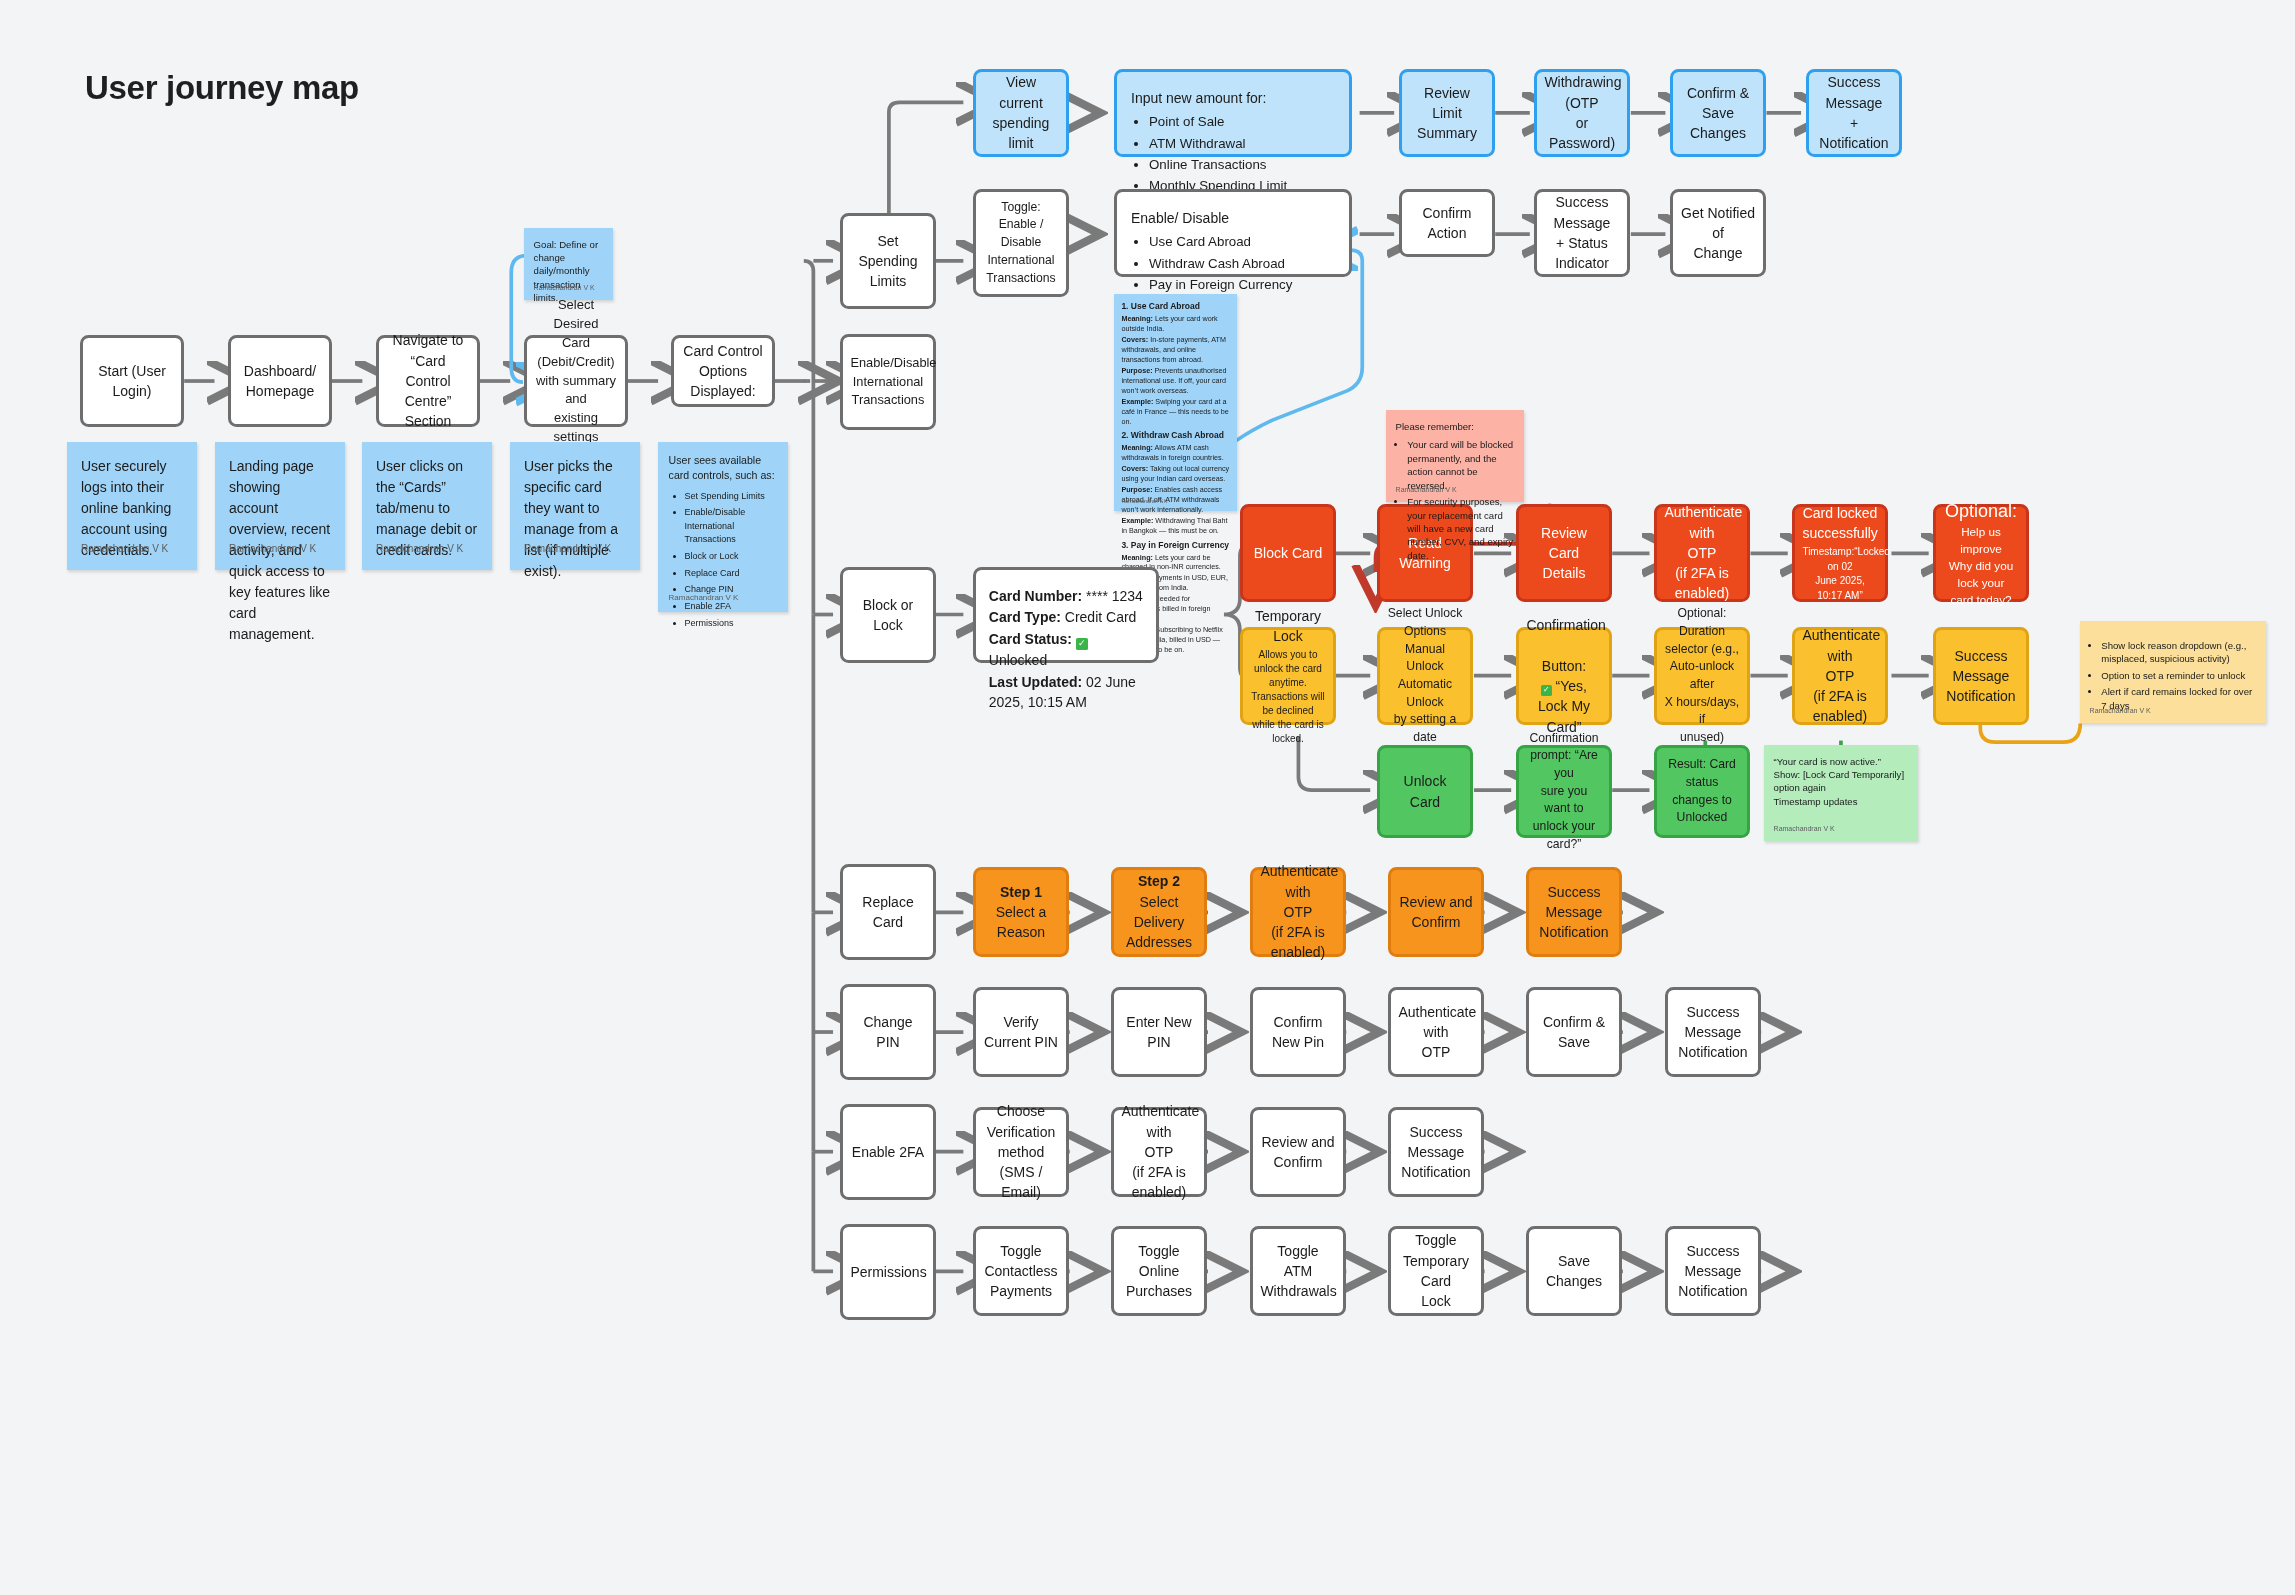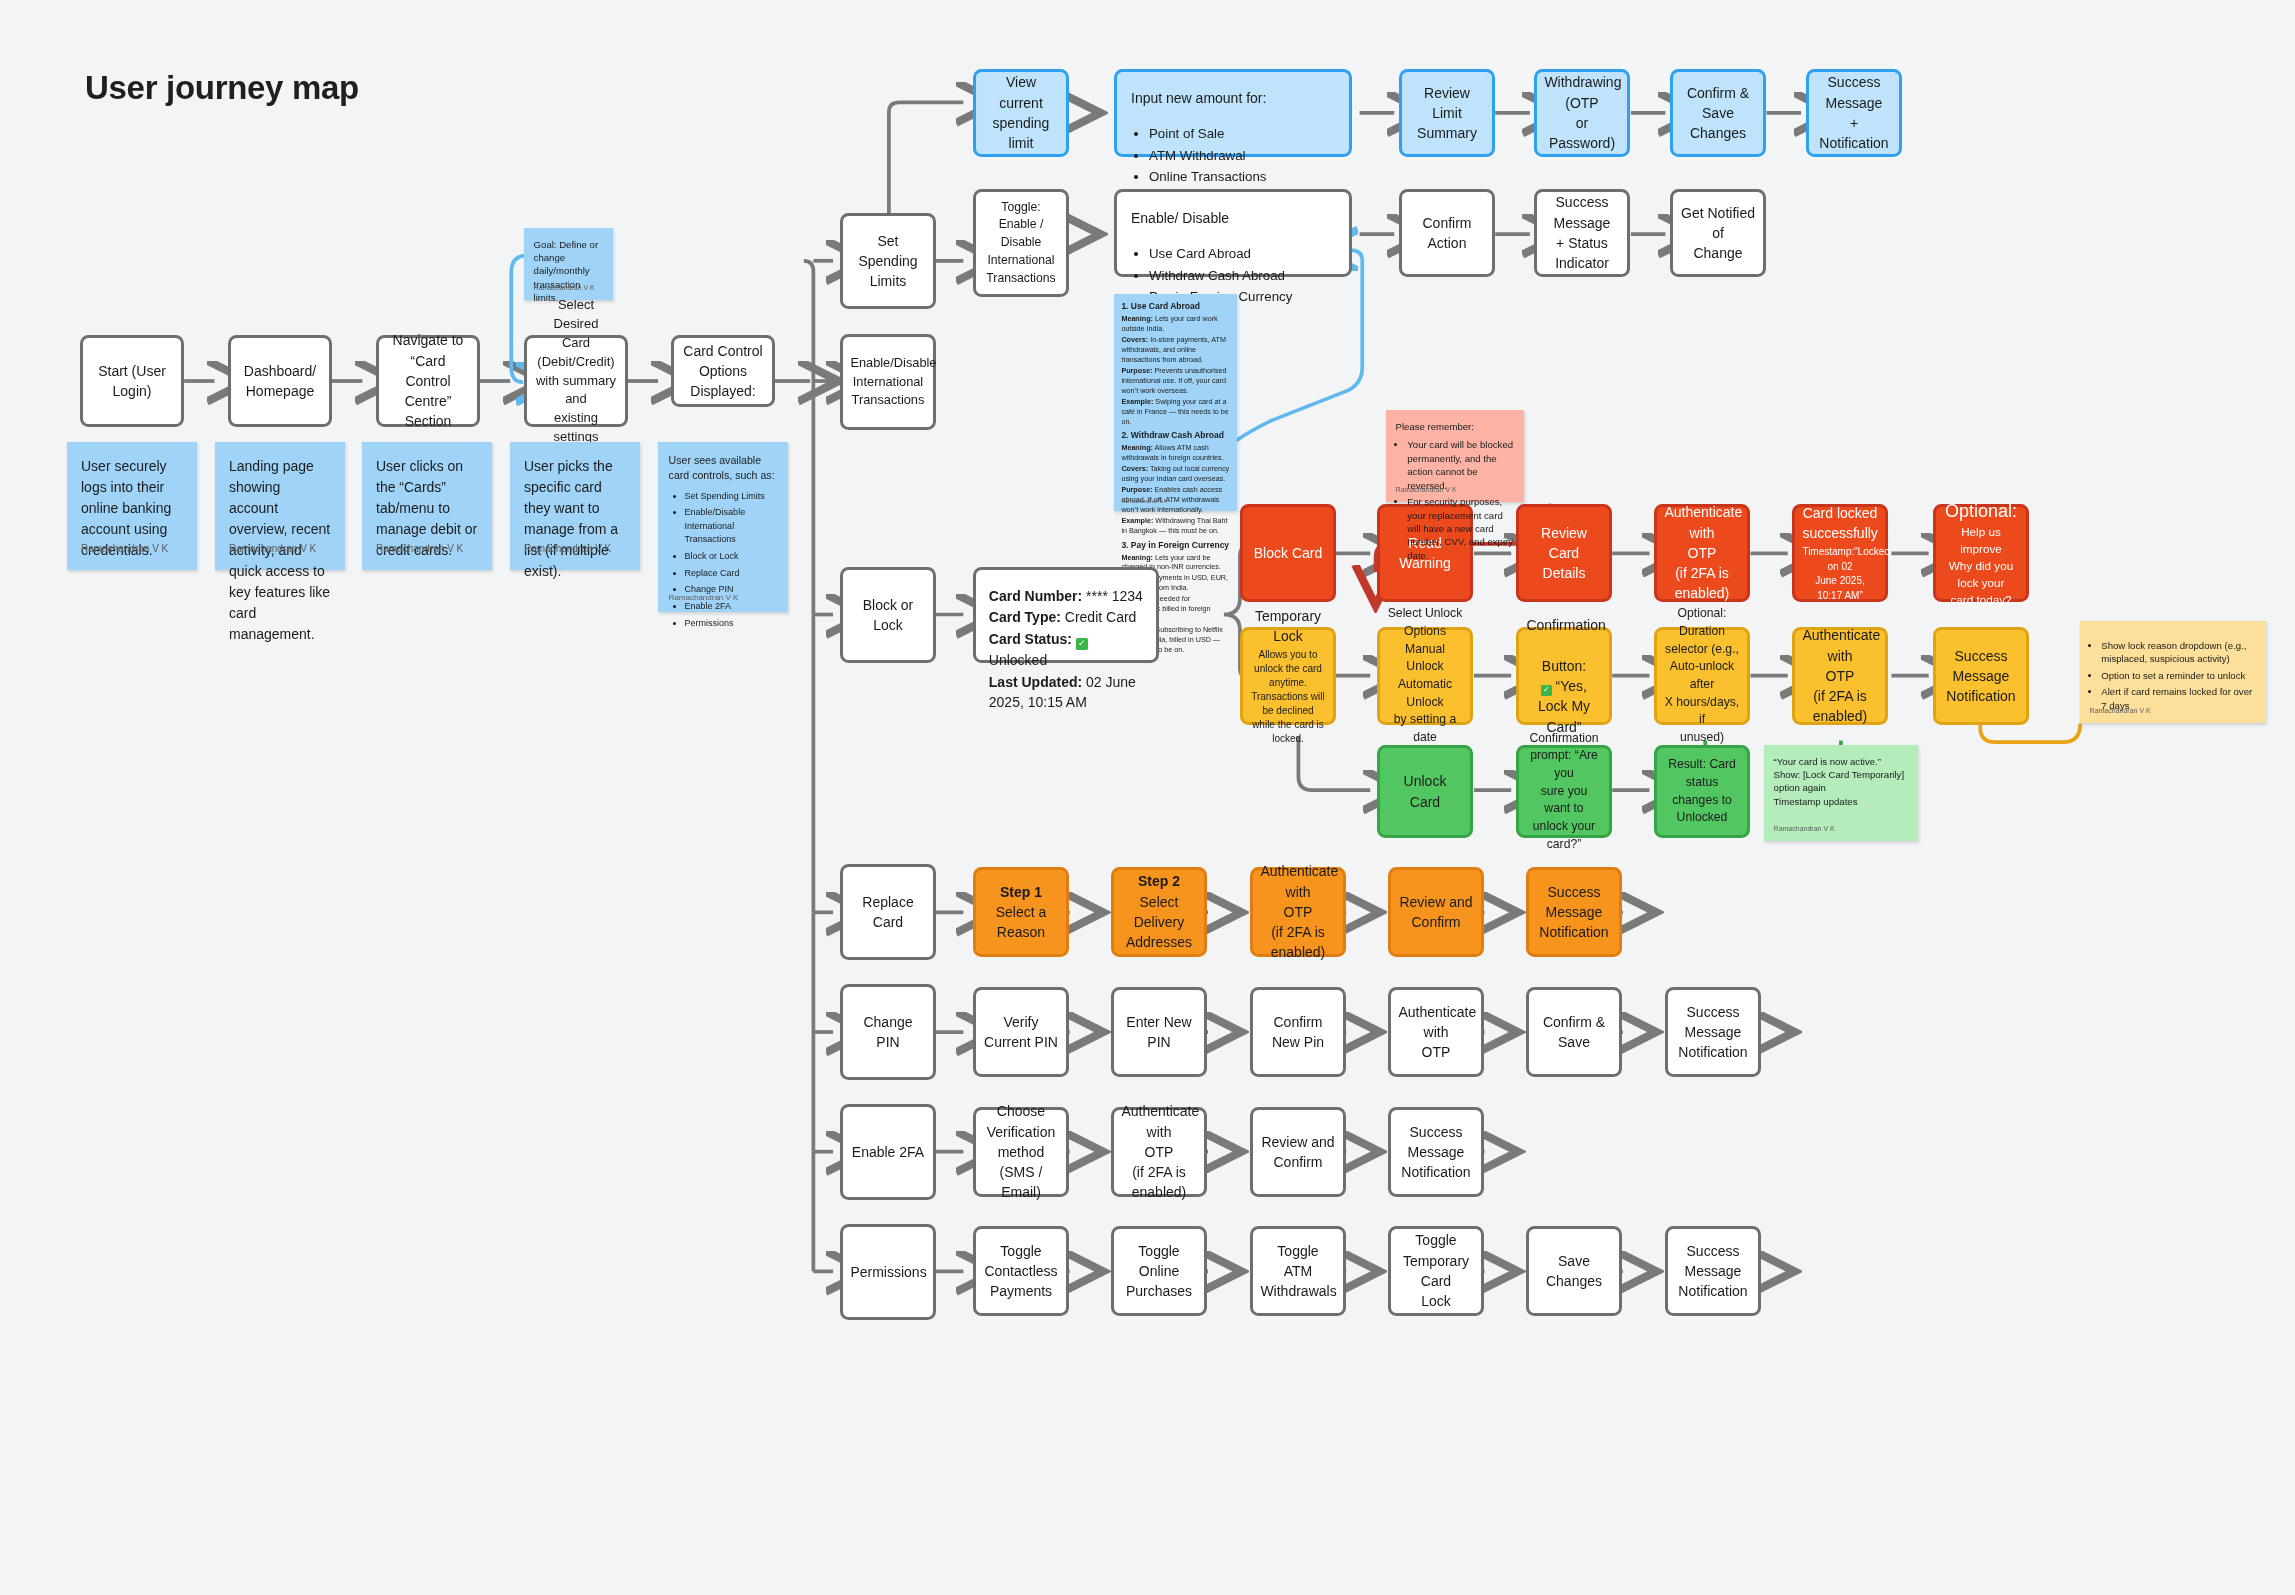--- a/index.html
+++ b/index.html
@@ -29,21 +29,21 @@
     padding:5.3px 7.4px;
   }
   .node.blue{background:#bfe3fb;border-color:#2fa0f0;}
   .node.red{background:#ec4a1c;border-color:#c9351a;color:#ffffff;}
   .node.amber{background:#fbc02d;border-color:#e0a314;color:#1b1b1b;}
   .node.orange{background:#f7941e;border-color:#e07d10;color:#1b1b1b;}
   .node.green{background:#52c661;border-color:#36a345;color:#1b1b1b;}
   .node.align-left{justify-content:flex-start;text-align:left;align-items:flex-start;padding:16px 14px;}
 
   .node .inner{width:100%;}
-  .node ul{margin:16px 0 0 0;padding-left:18px;}
+  .node ul{margin:4px 0 0 0;padding-left:18px;}
   .node li{margin:2.1px 0;font-size:13.3px;}
 
   
   .sticky{
     position:absolute;box-sizing:border-box;
     background:#9fd4f8;color:#1b1b1b;
     padding:14px 14px 0 14px;
     font-size:14px;line-height:1.5;
     box-shadow:1.1px 1.6px 3.2px rgba(0,0,0,.14);
   }
@@ -341,21 +341,21 @@
   <div class="node align-left" style="left:1108px;top:189px;width:238px;height:88px;">
     <div class="inner">
       <div>Enable/ Disable</div>
       <ul>
         <li>Use Card Abroad</li>
         <li>Withdraw Cash Abroad</li>
         <li>Pay in Foreign Currency</li>
       </ul>
     </div>
   </div>
-  <div class="node" style="left:1393px;top:189px;width:96px;height:88px;">
+  <div class="node" style="left:1393px;top:189px;width:96px;height:68px;">
     <span class="inner" style="white-space:pre-line;">Confirm Action</span>
   </div>
   <div class="node" style="left:1528px;top:189px;width:96px;height:88px;">
     <span class="inner" style="white-space:pre-line;">Success Message
 + Status Indicator</span>
   </div>
   <div class="node" style="left:1664px;top:189px;width:96px;height:88px;">
     <span class="inner" style="white-space:pre-line;">Get Notified of
 Change</span>
   </div>

